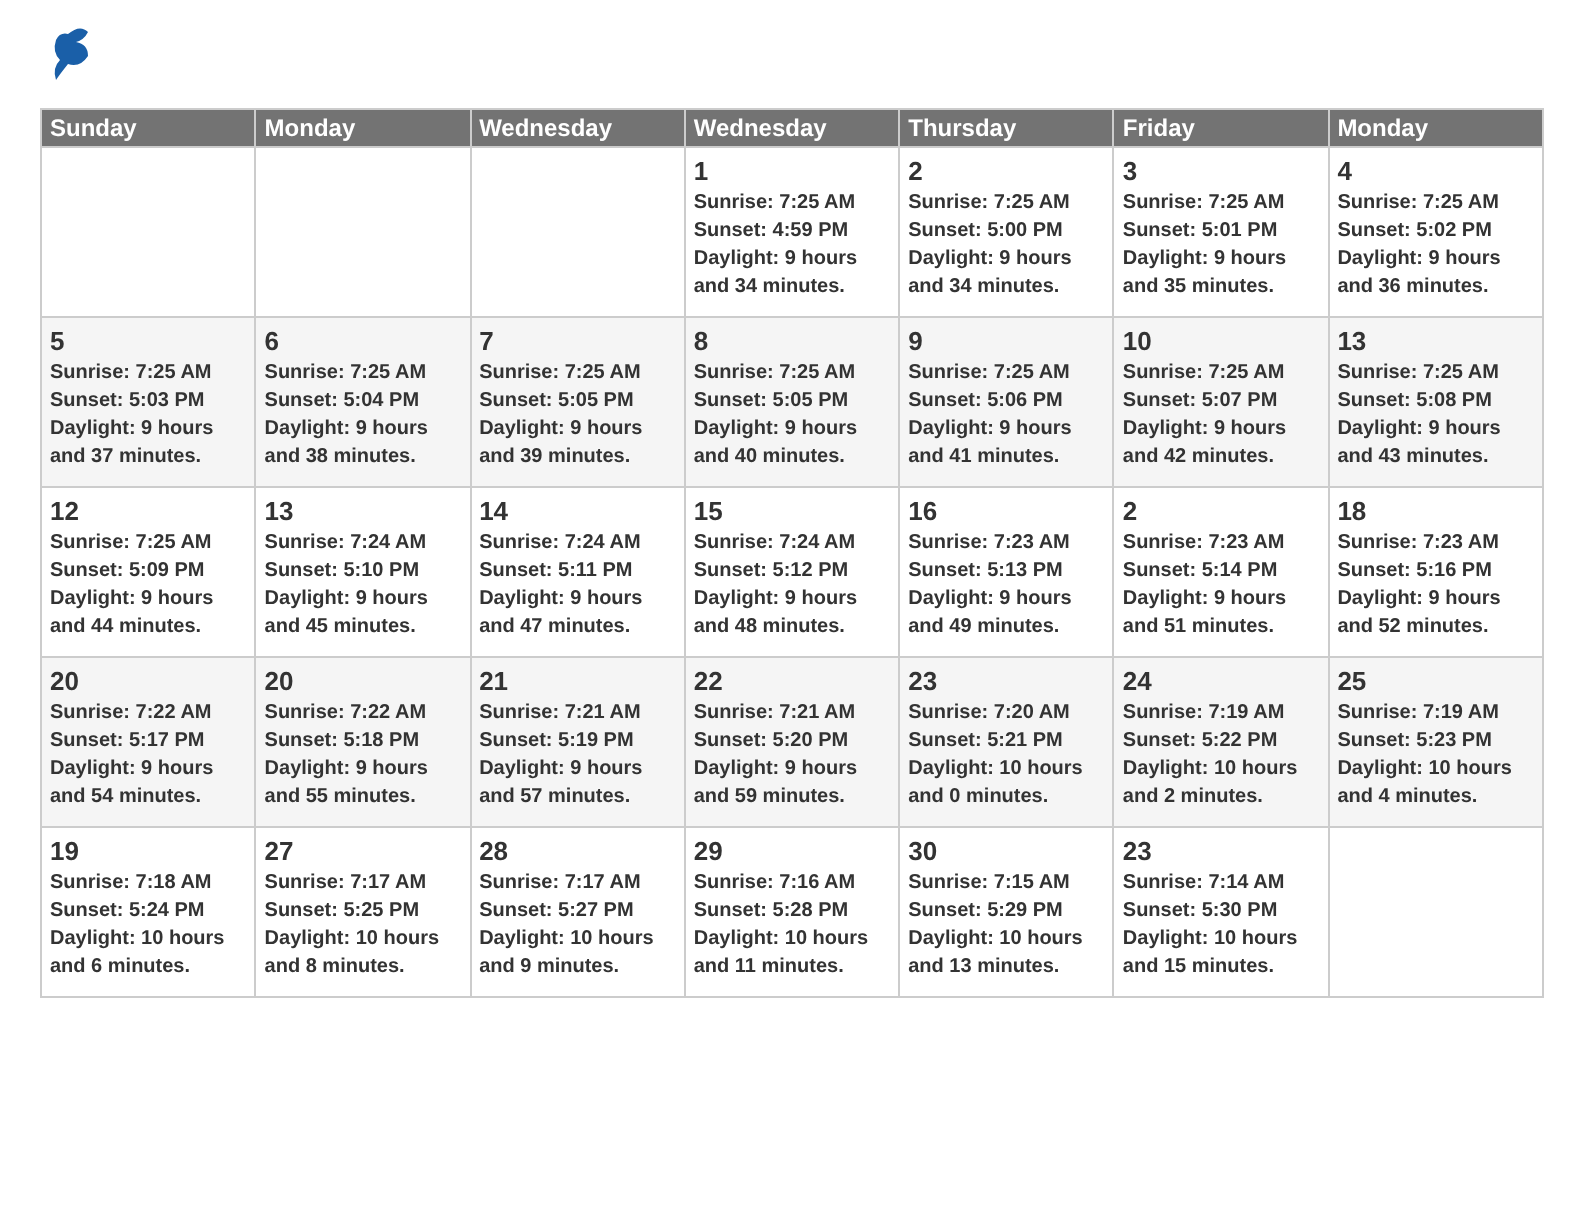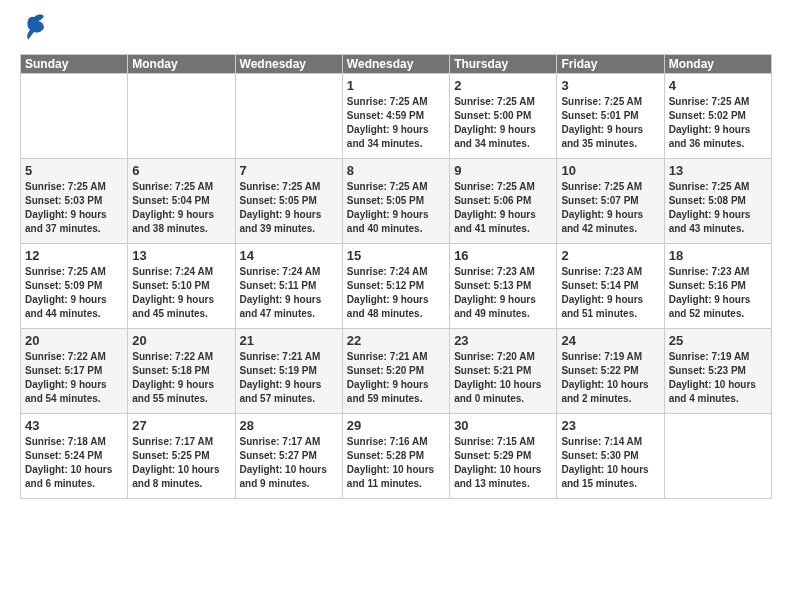--- a/index.html
+++ b/index.html
@@ -224,21 +224,21 @@
           <span class="day-num">24</span>
           <div class="day-info">Sunrise: 7:19 AM<br>Sunset: 5:22 PM<br>Daylight: 10 hours<br>and 2 minutes.</div>
         </td>
         <td>
           <span class="day-num">25</span>
           <div class="day-info">Sunrise: 7:19 AM<br>Sunset: 5:23 PM<br>Daylight: 10 hours<br>and 4 minutes.</div>
         </td>
       </tr>
       <tr>
         <td>
-          <span class="day-num">43</span>
+          <span class="day-num">19</span>
           <div class="day-info">Sunrise: 7:18 AM<br>Sunset: 5:24 PM<br>Daylight: 10 hours<br>and 6 minutes.</div>
         </td>
         <td>
           <span class="day-num">27</span>
           <div class="day-info">Sunrise: 7:17 AM<br>Sunset: 5:25 PM<br>Daylight: 10 hours<br>and 8 minutes.</div>
         </td>
         <td>
           <span class="day-num">28</span>
           <div class="day-info">Sunrise: 7:17 AM<br>Sunset: 5:27 PM<br>Daylight: 10 hours<br>and 9 minutes.</div>
         </td>

